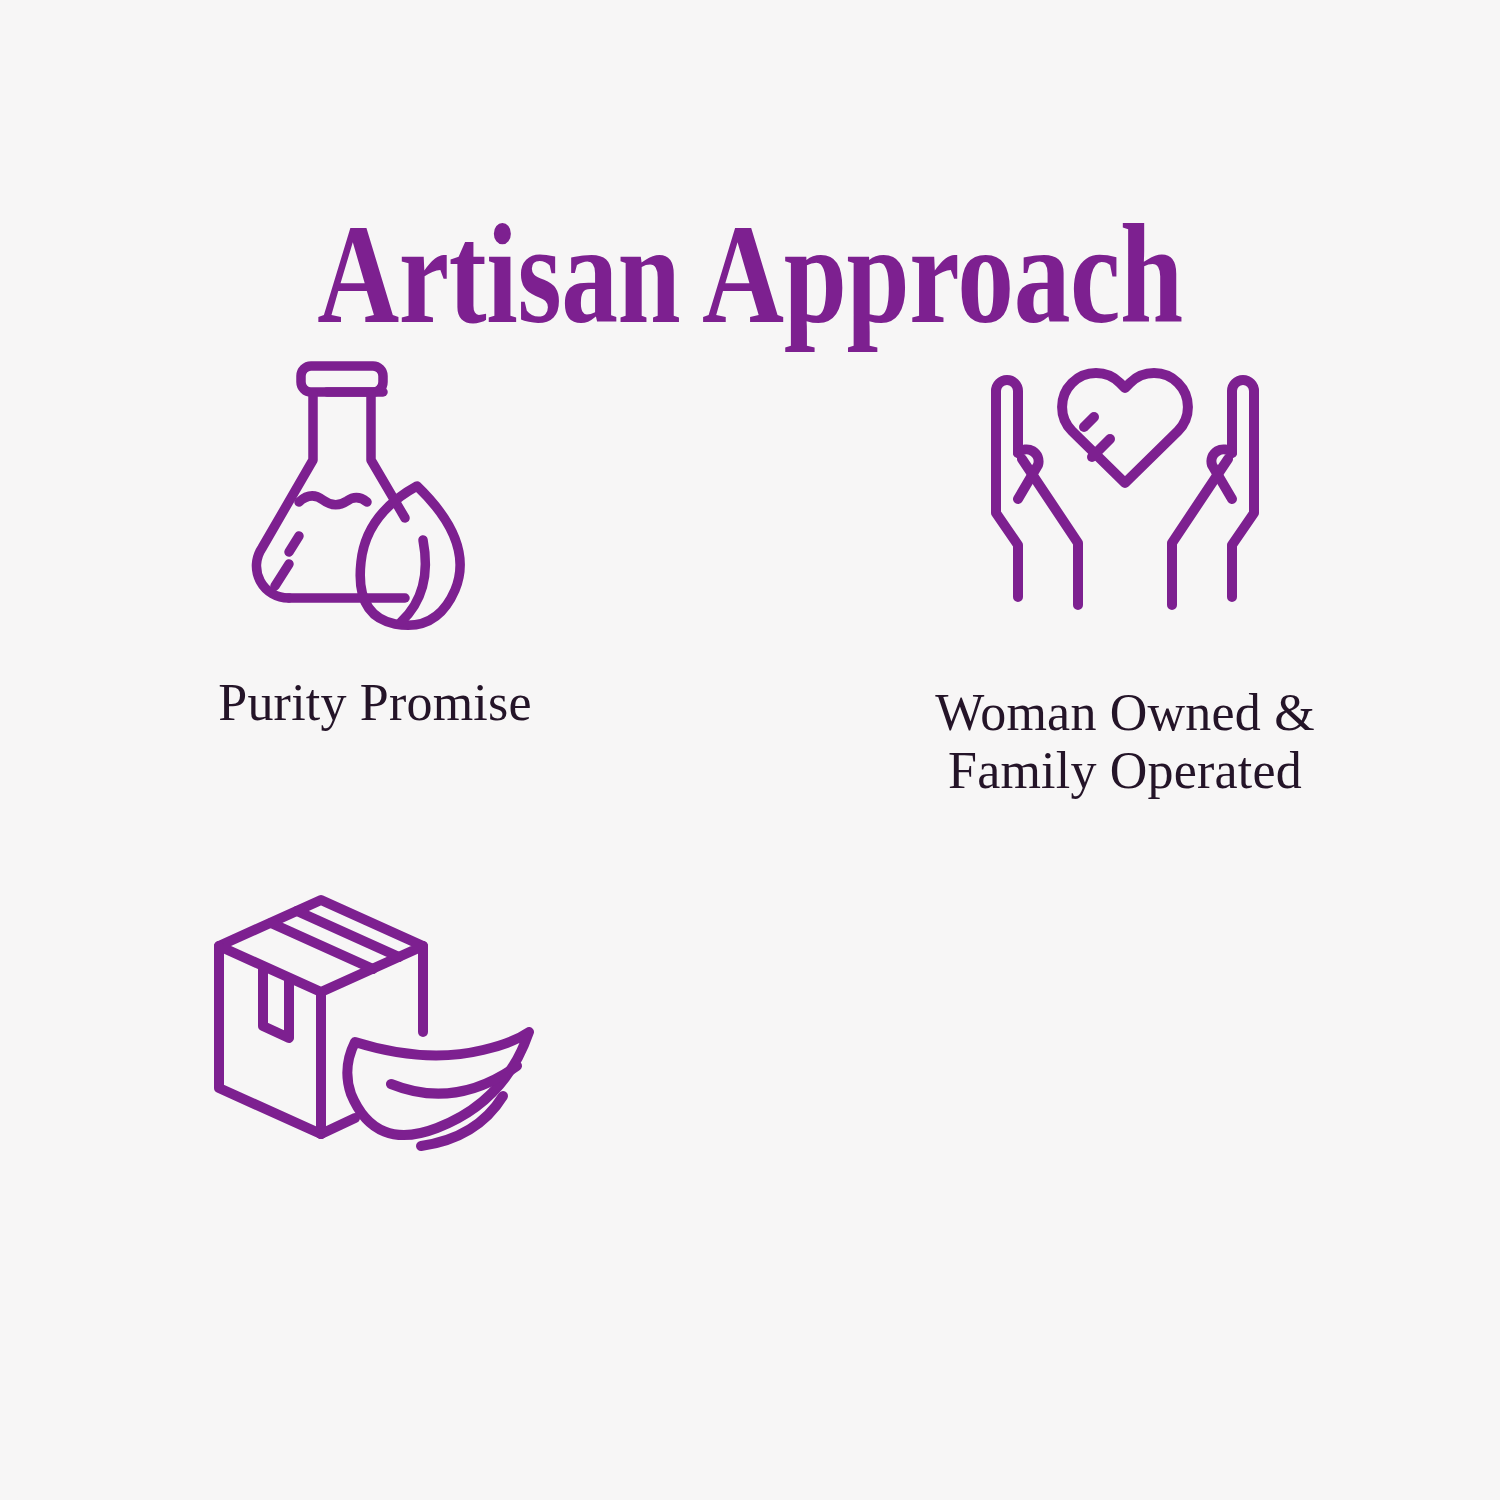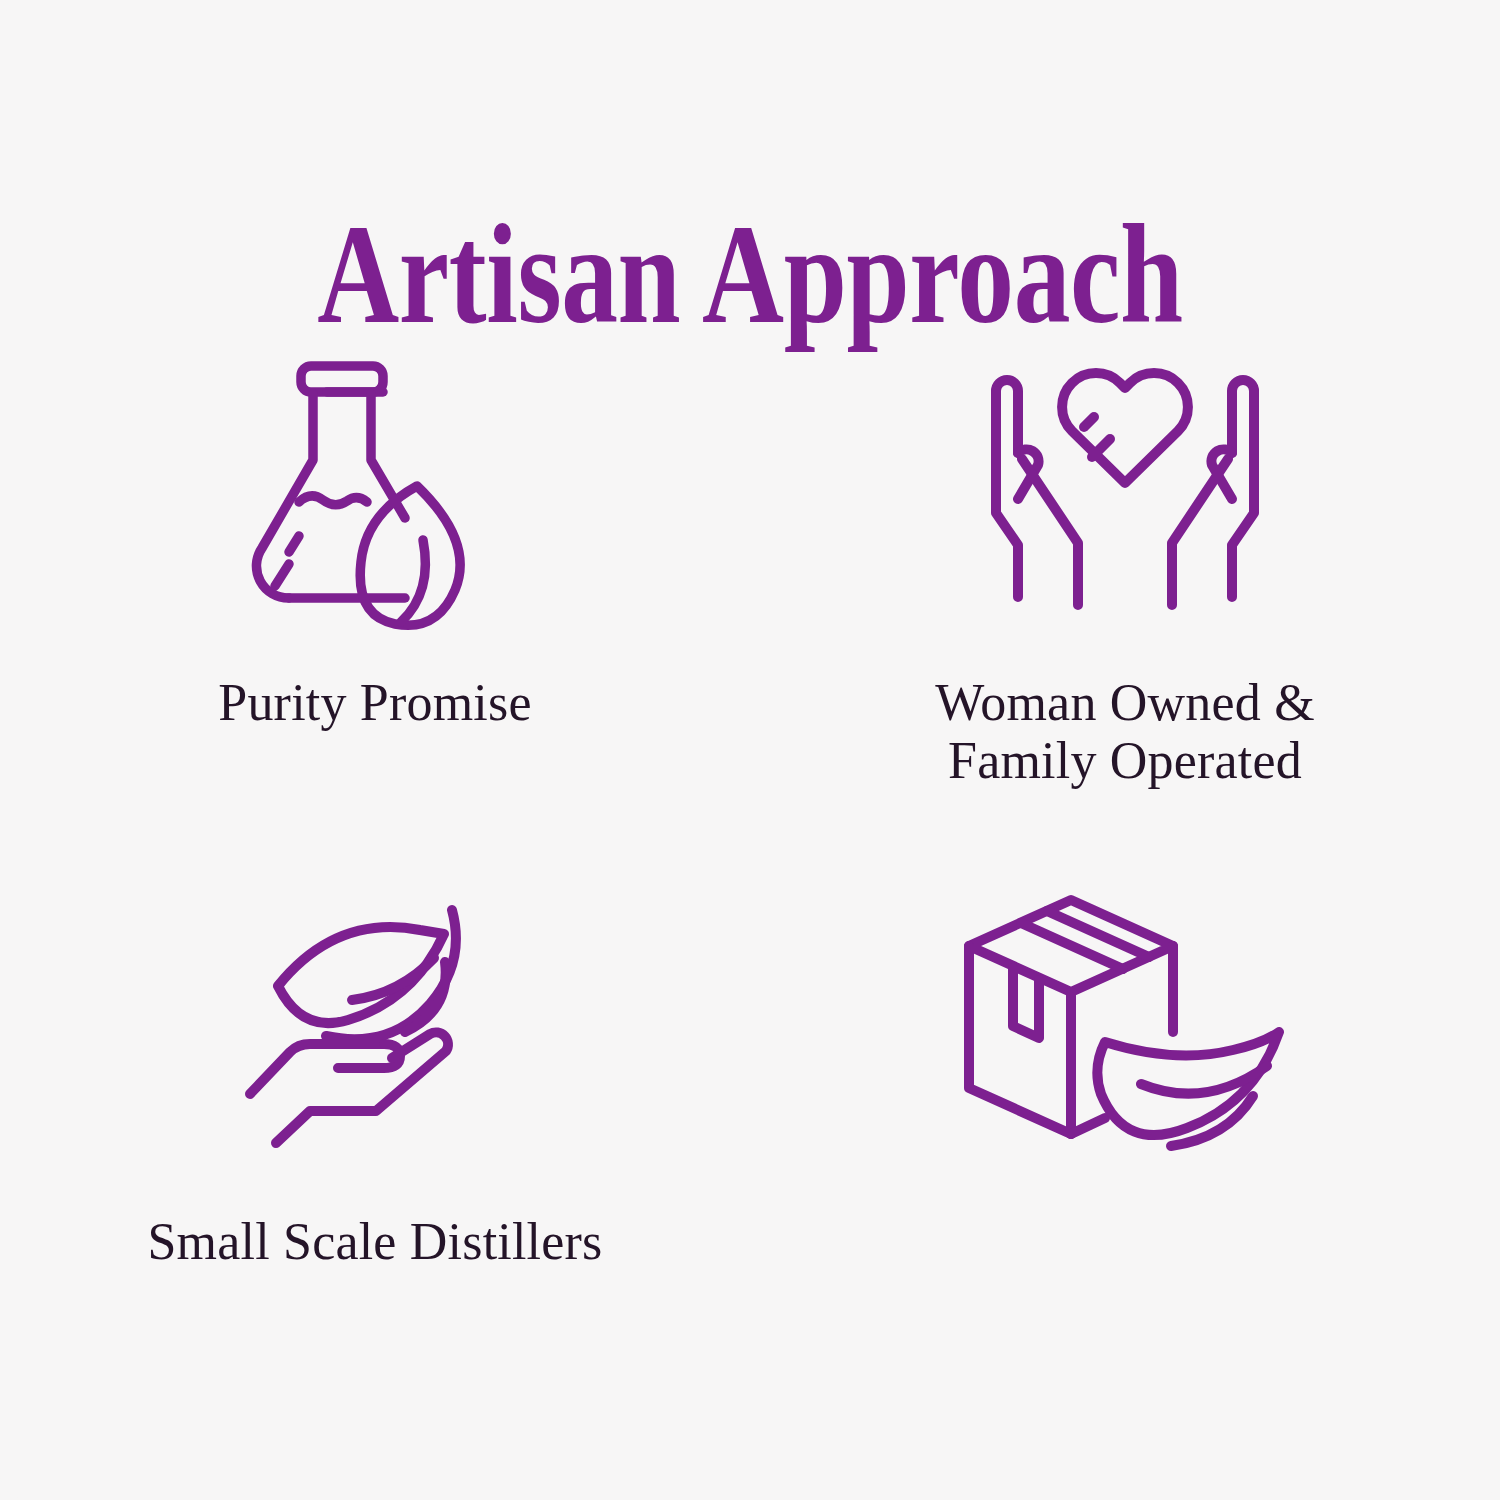--- a/index.html
+++ b/index.html
@@ -75,21 +75,21 @@
     color: #241428;
     font-family: "Liberation Serif", "DejaVu Serif", serif;
     font-weight: 400;
     font-size: 52px;
     line-height: 1.12;
     text-align: center;
     white-space: pre-line;
     letter-spacing: 0.2px;
   }
   .cell-tl .label { margin-top: 14px; }
-  .cell-tr .label { margin-top: 14px; }
+  .cell-tr .label { margin-top: 24px; }
   .cell-bl .label { margin-top: 38px; }
   .cell-br .label { margin-top: 38px; }
 </style>
 </head>
 <body>
 
 <div class="page">
 
   <h1 class="title">Artisan Approach</h1>
 
@@ -142,39 +142,20 @@
           <path d="M294 36 a11 11 0 0 0 -22 0 v62"></path>
           <path d="M294 36 v122 l-22 32 v52"></path>
           <path d="M272 98 a12 12 0 0 0 -20 12 l20 34"></path>
           <path d="M268 104 l-56 84 v62"></path>
         </svg>
       </div>
       <div class="label">Woman Owned &amp;
 Family Operated</div>
     </div>
 
-    <div class="cell cell-bl">
-      <div class="icon-wrap">
-        <svg width="270" height="270" viewBox="0 0 270 270" fill="none" stroke="#7d2090" stroke-width="10" stroke-linecap="round" stroke-linejoin="round" aria-hidden="true">
-
-          <path d="M38 96 q58 -72 142 -56 q24 4 24 4 q-30 66 -96 86 q-46 14 -70 -34 z"></path>
-
-          <path d="M212 20 q14 52 -22 94 q-40 46 -104 32"></path>
-
-          <path d="M205 72 q6 48 -40 70"></path>
-
-          <path d="M112 110 q48 -6 82 -42"></path>
-
-          <path d="M10 204 L50 162 q8 -8 20 -8 h74"></path>
-          <path d="M144 154 q16 0 16 12 q0 12 -16 12 h-46"></path>
-          <path d="M152 168 l38 -24 a12 12 0 0 1 16 17 l-70 60 h-66 l-34 32"></path>
-        </svg>
-      </div>
-      <div class="label">Small Scale Distillers</div>
-    </div>
 
     <div class="cell cell-br">
       <div class="icon-wrap">
         <svg width="340" height="270" viewBox="0 0 340 270" fill="none" stroke="#7d2090" stroke-width="10" stroke-linecap="round" stroke-linejoin="round" aria-hidden="true">
 
           <path d="M14 56 L116 10 L218 56 L116 102 Z"></path>
 
           <path d="M66 33 L168 79"></path>
 
           <path d="M92 21 L194 67"></path>

